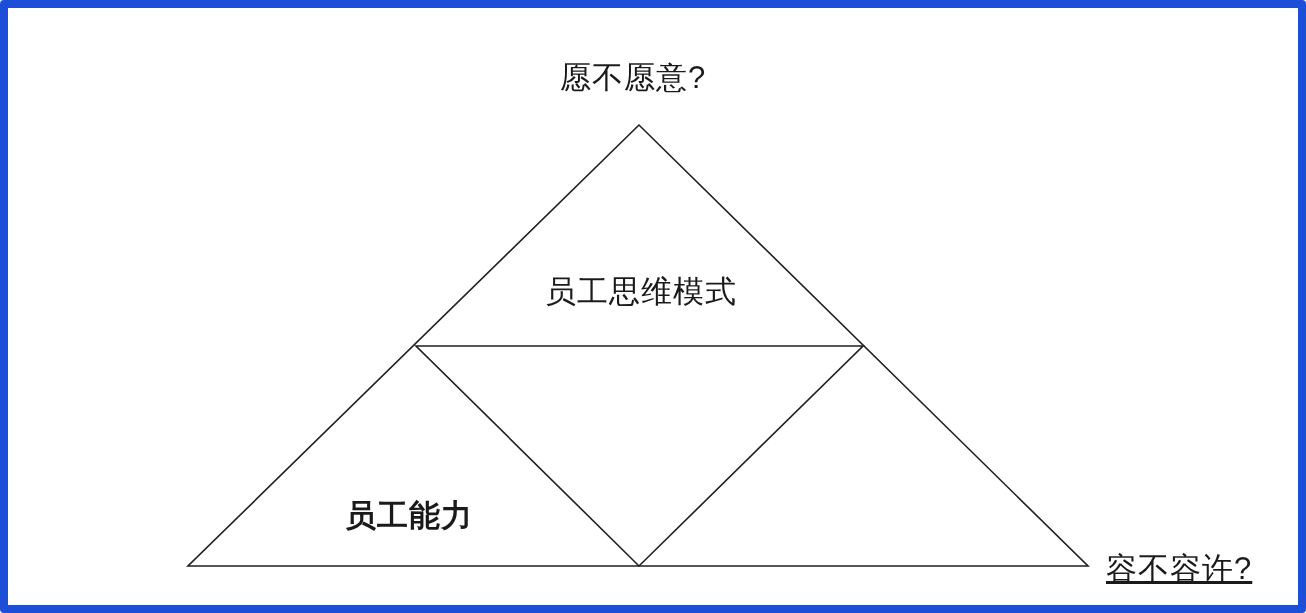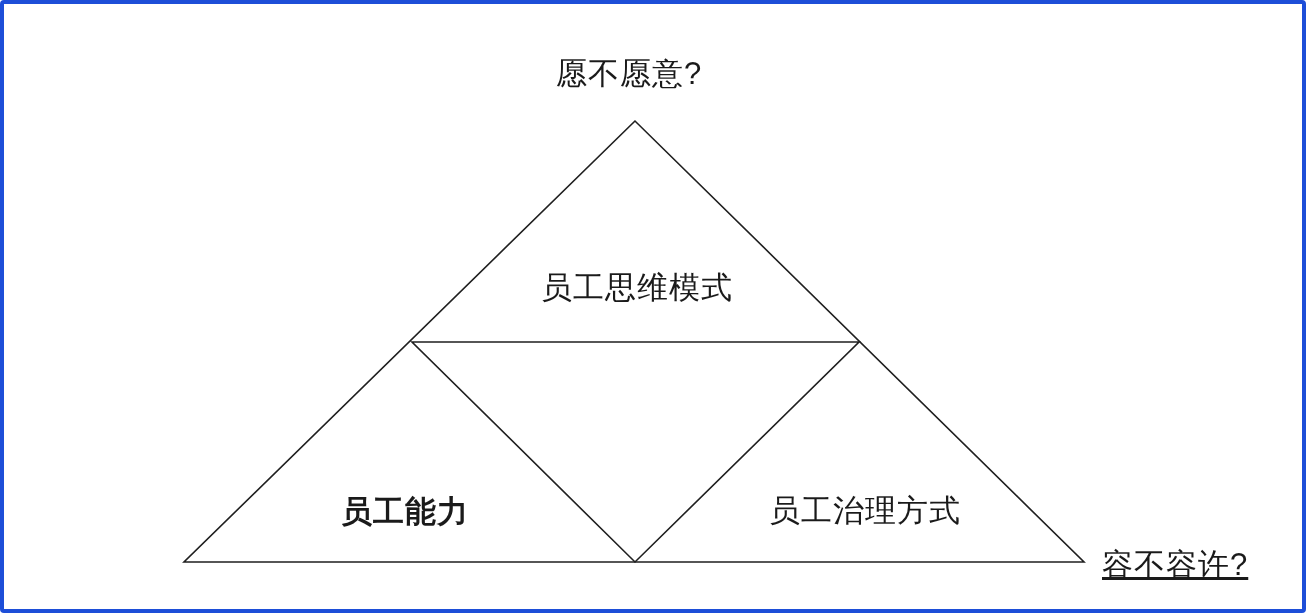--- a/index.html
+++ b/index.html
@@ -7,21 +7,21 @@
     padding: 0;
     background: #ffffff;
     font-family: "Liberation Sans", "DejaVu Sans", sans-serif;
   }
   .canvas {
     position: relative;
     width: 1306px;
     height: 613px;
     box-sizing: border-box;
     background: #ffffff;
-    border: 4px solid #1d4ed8;
+    border: 8px solid #1d4ed8;
     border-radius: 4px;
     overflow: hidden;
   }
   .diagram-svg {
     position: absolute;
     left: 0;
     top: 0;
     width: 1306px;
     height: 613px;
   }
@@ -58,18 +58,17 @@
     <polygon points="631,117 180,558 1080,558"></polygon>
     <polygon points="408,338 855,338 631,558"></polygon>
   </svg>
 
   <div class="label centered top-question">愿不愿意?</div>
 
   <div class="label centered mindset-label">员工思维模式</div>
 
   <div class="label centered ability-label">员工能力</div>
 
-  <div class="label centered governance-label">员工治理方式</div>
 
 
   <div class="label right-question">容不容许?</div>
 
 </div>
 
 </body></html>

